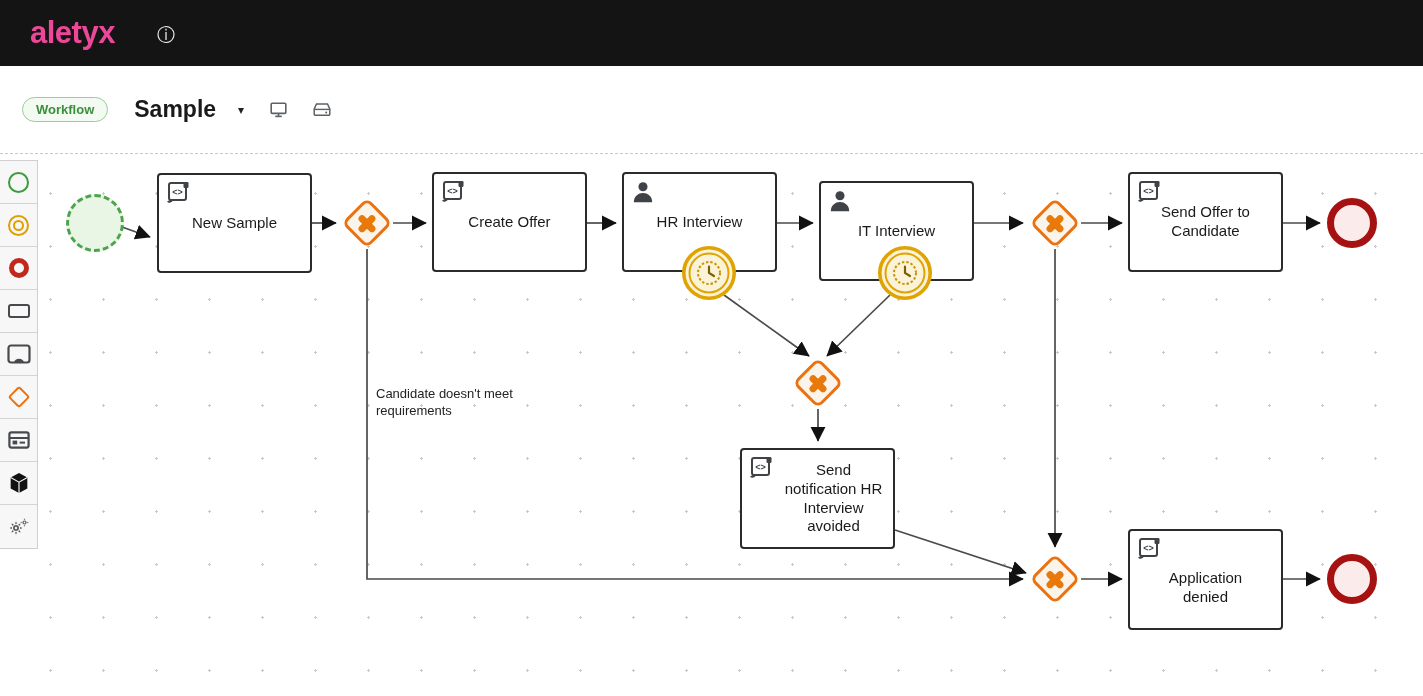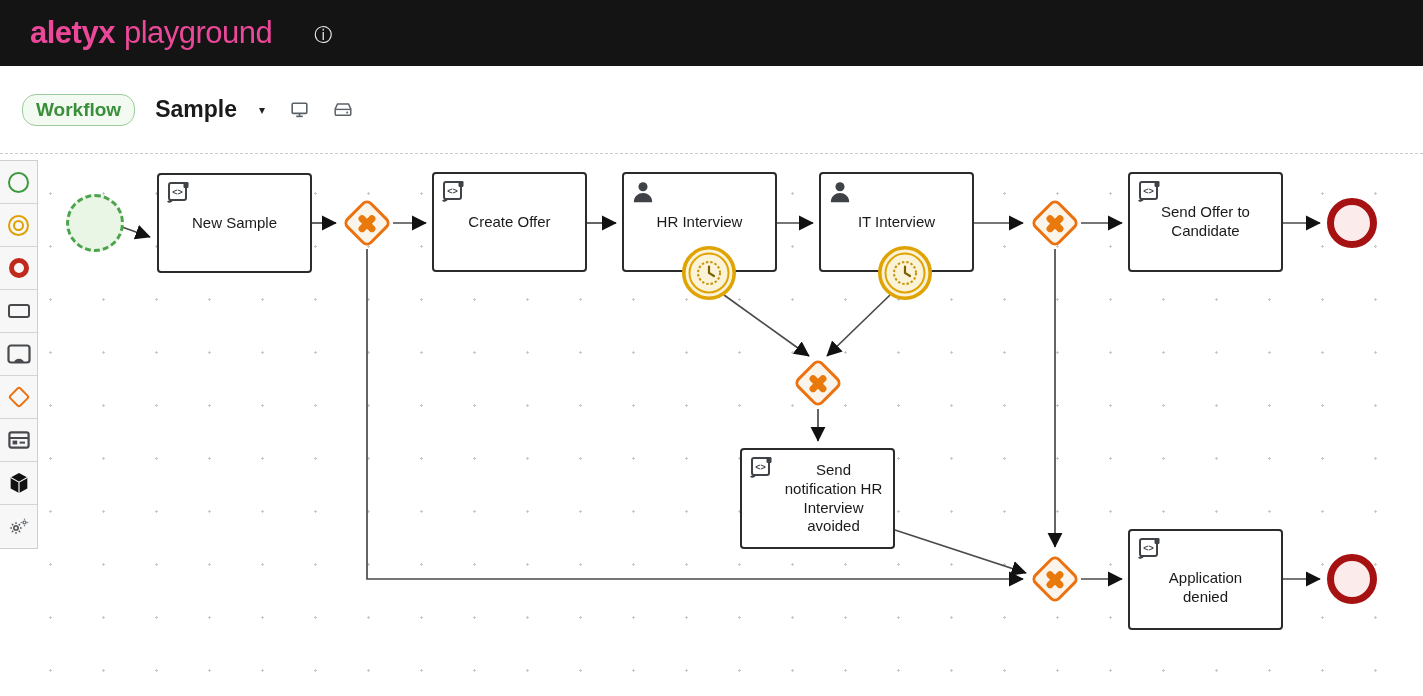--- a/index.html
+++ b/index.html
@@ -9,22 +9,22 @@
   
   .app-header { height: 66px; background: #141414; display: flex; align-items: center; padding: 0 30px; }
   .brand { color: #ec4899; font-size: 31px; letter-spacing: -0.5px; display: flex; align-items: baseline; gap: 9px; }
   .brand-bold { font-weight: 700; }
   .brand-light { font-weight: 300; }
   .info-icon { margin-left: 42px; color: #f0f0f0; font-size: 18px; line-height: 1; margin-top: 4px; }
 
   
   .toolbar { height: 87px; background: #ffffff; display: flex; align-items: center; padding: 0 22px; }
   .workflow-badge { border: 1px solid #9ccc9c; color: #3a8f3a; background: #f2faf2;
-    font-size: 19px; font-weight: 600; padding: 4px 13px; border-radius: 14px; }
-  .doc-title { font-size: 23px; font-weight: 700; color: #1a1a1a; margin-left: 20px; }
+    font-size: 13px; font-weight: 600; padding: 4px 13px; border-radius: 14px; }
+  .doc-title { font-size: 23px; font-weight: 700; color: #1a1a1a; margin-left: 26px; }
   .caret { margin-left: 22px; font-size: 12px; color: #222; cursor: pointer; }
   .tb-icon { margin-left: 26px; color: #5a6268; display: inline-flex; cursor: pointer; }
   .tb-icon svg { display: block; }
 
   
   .canvas { position: relative; width: 1423px; height: 543px; border-top: 1px dashed #c9c9c9;
     background-image: radial-gradient(circle, #c9c9c9 1.3px, transparent 1.3px);
     background-size: 53px 53px; background-position: 24px 13px; overflow: hidden; }
 
   
@@ -65,21 +65,20 @@
     font-size: 13px; color: #222; line-height: 1.3; z-index: 2; }
 
   .edges { position: absolute; left: 0; top: 0; z-index: 1; }
 </style>
 </head>
 <body>
 
 <header class="app-header">
   <div class="brand">
     <span class="brand-bold">aletyx</span>
-    <span class="brand-light">playground</span>
   </div>
   <span class="info-icon">ⓘ</span>
 </header>
 
 <div class="toolbar">
   <span class="workflow-badge">Workflow</span>
   <span class="doc-title">Sample</span>
   <span class="caret">▾</span>
   <span class="tb-icon">
     <svg width="17" height="16" viewBox="0 0 17 16">
@@ -170,20 +169,21 @@
       <path d="M724 141 L809 202" marker-end="url(#arr)"></path>
       <path d="M890 141 L827 202" marker-end="url(#arr)"></path>
       <path d="M818 255 V287" marker-end="url(#arr)"></path>
       <path d="M895 376 L1026 419" marker-end="url(#arr)"></path>
       <path d="M1055 95 V393" marker-end="url(#arr)"></path>
       <path d="M1081 425 H1122" marker-end="url(#arr)"></path>
       <path d="M1283 425 H1320" marker-end="url(#arr)"></path>
     </g>
   </svg>
 
+  <div class="edge-label">Candidate doesn't meet requirements</div>
 
   <div class="event-start"></div>
 
   <div class="bpmn-task" style="left:157px; top:19px;">
     <svg class="task-icon" width="28" height="26" viewBox="0 0 28 26">
         <rect x="4" y="3" width="17" height="17" rx="2" fill="none" stroke="#3f4247" stroke-width="2"></rect>
         <rect x="18.5" y="2" width="5" height="6" rx="1.2" fill="#3f4247"></rect>
         <path d="M8 20 c-1 3 -4.5 3.4 -6 1.4 l3 -1.4 z" fill="#3f4247"></path>
         <text x="12.5" y="14.5" font-size="9" font-weight="bold" text-anchor="middle" fill="#3f4247">&lt;&gt;</text>
       </svg>
@@ -201,21 +201,21 @@
   </div>
 
   <div class="bpmn-task" style="left:622px; top:18px;">
     <svg class="task-icon" width="26" height="26" viewBox="0 0 24 24">
         <circle cx="12" cy="7.2" r="4.2" fill="#3f4247"></circle>
         <path d="M3.5 21.5 c0 -5.5 4 -8.6 8.5 -8.6 s8.5 3.1 8.5 8.6 z" fill="#3f4247"></path>
       </svg>
     <div class="task-label" style="max-width:130px;text-align:center;">HR Interview</div>
   </div>
 
-  <div class="bpmn-task" style="left:819px; top:18px;">
+  <div class="bpmn-task" style="left:819px; top:27px;">
     <svg class="task-icon" width="26" height="26" viewBox="0 0 24 24">
         <circle cx="12" cy="7.2" r="4.2" fill="#3f4247"></circle>
         <path d="M3.5 21.5 c0 -5.5 4 -8.6 8.5 -8.6 s8.5 3.1 8.5 8.6 z" fill="#3f4247"></path>
       </svg>
     <div class="task-label" style="max-width:130px;">IT Interview</div>
   </div>
 
   <div class="bpmn-task" style="left:1128px; top:18px;">
     <svg class="task-icon" width="28" height="26" viewBox="0 0 28 26">
         <rect x="4" y="3" width="17" height="17" rx="2" fill="none" stroke="#3f4247" stroke-width="2"></rect>

